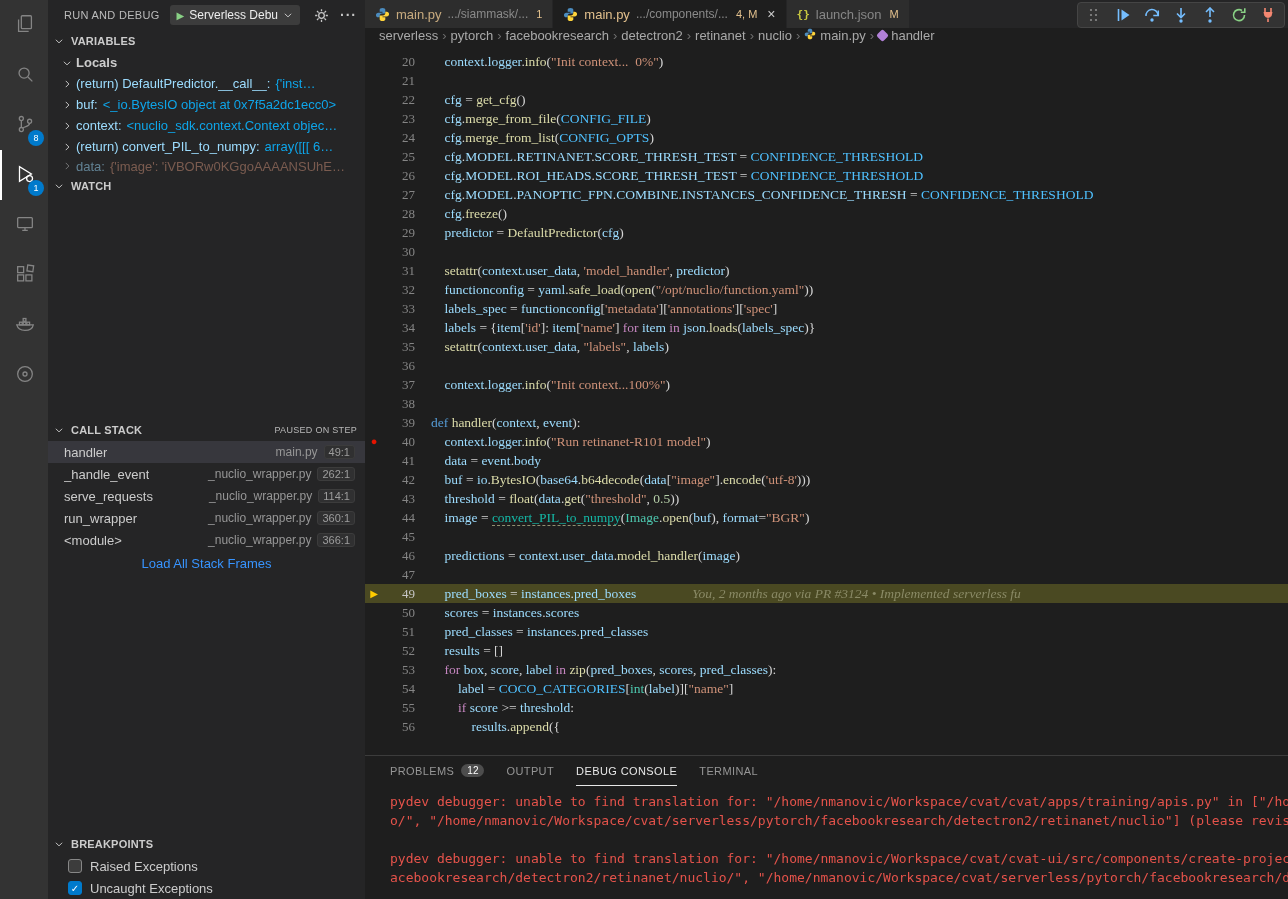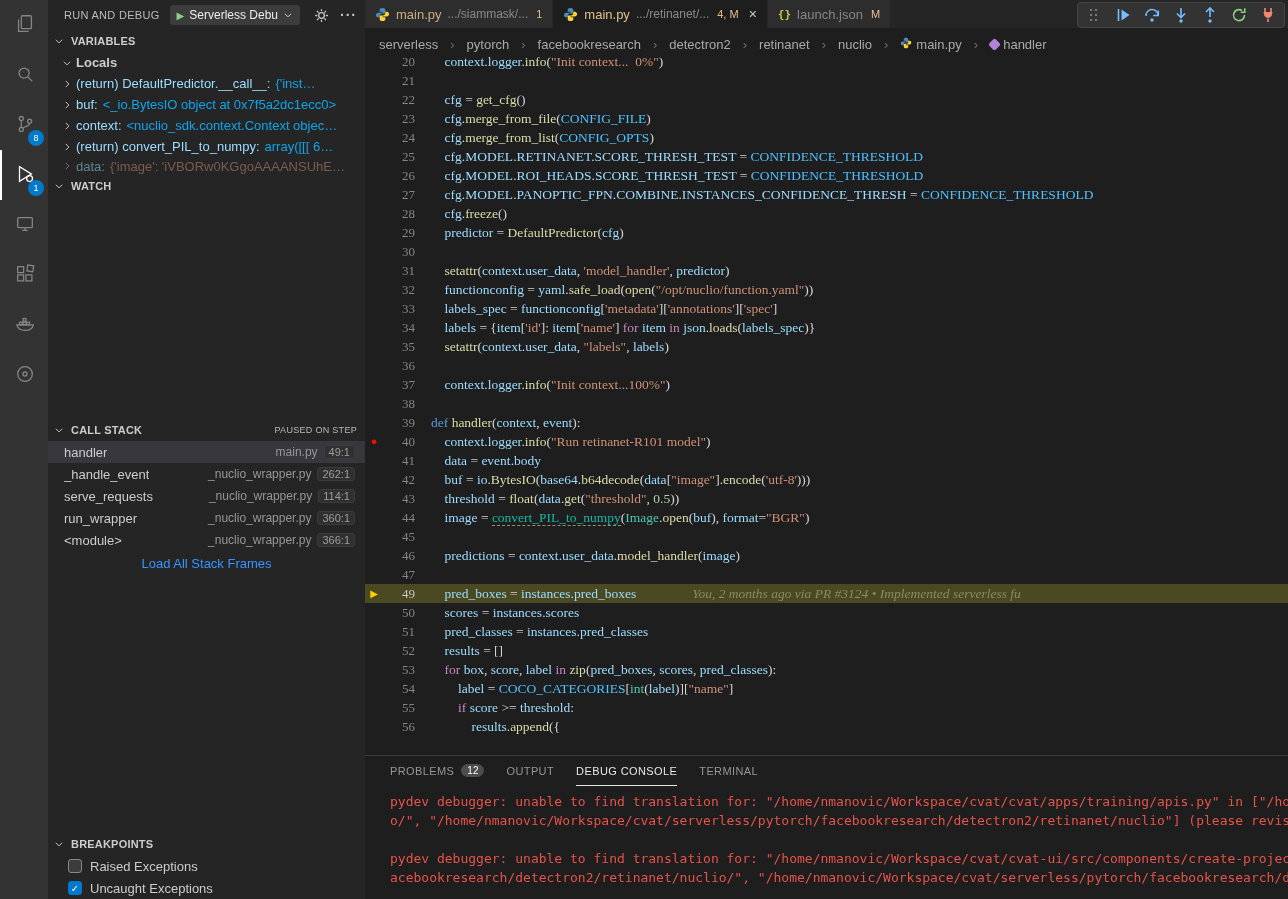--- a/index.html
+++ b/index.html
@@ -50,21 +50,21 @@
   .tab.active{background:#1e1e1e;color:#cccccc}
   .tab-icon{display:flex;align-items:center}
   .json-ic{color:#cbcb41;font-weight:700;font-size:11px;font-family:"DejaVu Sans Mono",monospace}
   .tab .label.mod{color:var(--modified,#e2c08d)}
   .tab:not(.active) .label{opacity:.85}
   .tab .detail{font-size:12px;color:#8a8a8a}
   .tab .deco{font-size:11px;color:var(--modified,#e2c08d);margin-left:2px}
   .tab .close{color:#cccccc;margin-left:4px;font-size:14px}
   .dbg-toolbar{position:absolute;top:2px;right:3px;height:26px;background:#333333;border:1px solid #454545;border-radius:4px;display:flex;align-items:center;gap:13px;padding:0 8px;z-index:5}
   .tb-btn{display:flex;align-items:center;cursor:pointer}
-  .breadcrumbs{height:24px;display:flex;align-items:flex-end;padding-left:14px;font-size:13px;color:#a9a9a9;gap:12px;flex:none;white-space:nowrap;overflow:hidden}
+  .breadcrumbs{height:24px;display:flex;align-items:flex-start;padding-left:14px;font-size:13px;color:#a9a9a9;gap:4px;flex:none;white-space:nowrap;overflow:hidden}
   .bc-sep{color:#6e6e6e;font-size:13px}
   .bc-item{display:flex;align-items:center;gap:4px;cursor:pointer}
   .bc-method{width:9px;height:9px;background:#b180d7;border-radius:2px;transform:rotate(45deg);display:inline-block}
 
   .editor{flex:1;overflow:hidden;font-family:Liberation Serif, serif;font-size:13.5px;cursor:text}
   .cl{display:flex;height:19px;line-height:19px}
   .cl.cur{background:#4a4922}
   .gut{width:66px;flex:none;display:flex;cursor:pointer}
   .glyph{width:18px;text-align:center;flex:none}
   .glyph.bp{color:var(--breakpoint,#e51400);font-size:11px;line-height:19px}
@@ -377,21 +377,21 @@
           <span class="deco">1</span>
         </div>
         <div class="tab active">
           <span class="tab-icon">
             <svg width="15" height="15" viewBox="0 0 16 16">
               <path d="M8 1C6 1 5 1.8 5 3v2h3v1H3.5C2 6 1 7 1 8.5S2 11 3.5 11H5V9.5C5 8 6 7 7.5 7H11V3c0-1.2-1-2-3-2z" fill="#4b8bbe"></path>
               <path d="M8 15c2 0 3-.8 3-2v-2H8v-1h4.5c1.5 0 2.5-1 2.5-2.5S14 5 12.5 5H11v1.5C11 8 10 9 8.5 9H5v4c0 1.2 1 2 3 2z" fill="#ffd43b"></path>
             </svg>
           </span>
           <span class="label mod">main.py</span>
-          <span class="detail">.../retinanet/...</span>
+          <span class="detail">.../components/...</span>
           <span class="deco">4, M</span>
           <span class="close">×</span>
         </div>
         <div class="tab">
           <span class="tab-icon json-ic">{}</span>
           <span class="label">launch.json</span>
           <span class="deco">M</span>
         </div>
       </div>
     <div class="breadcrumbs">

